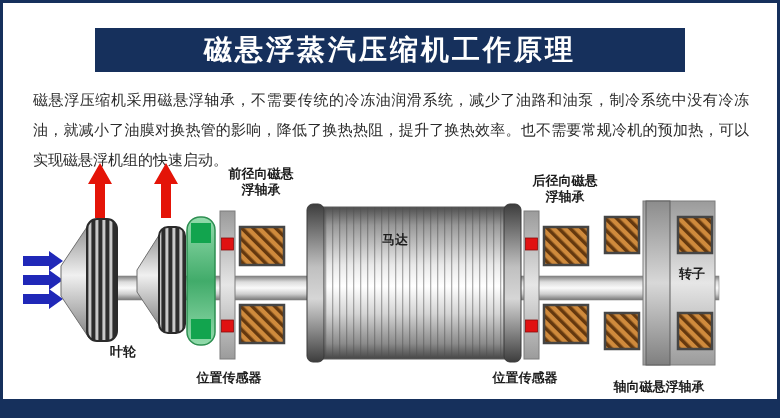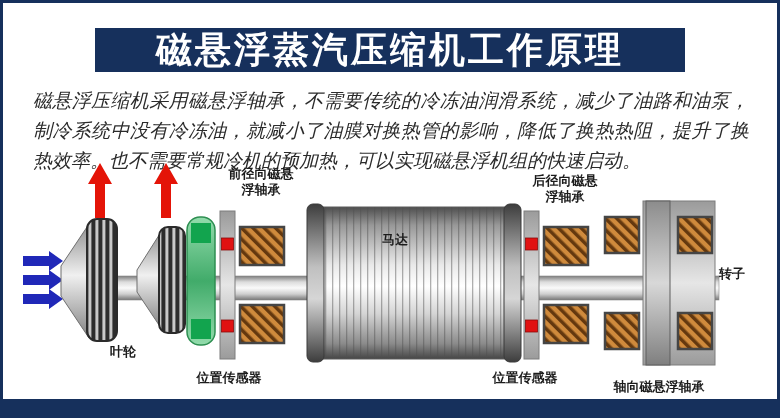--- a/index.html
+++ b/index.html
@@ -11,40 +11,40 @@
     box-sizing:border-box;
     overflow:hidden;
     font-family:"DejaVu Sans","Liberation Sans",sans-serif;
   }
   .title-bar{
     position:absolute;left:92px;top:25px;width:590px;height:44px;
     background:#16305c;
     display:flex;align-items:center;justify-content:center;
   }
   .title{
-    margin:0;color:#ffffff;font-size:36px;font-weight:700;letter-spacing:3px;white-space:nowrap;
+    margin:0;color:#ffffff;font-size:28px;font-weight:700;letter-spacing:3px;white-space:nowrap;
   }
   .intro{
     position:absolute;left:30px;top:82px;width:716px;margin:0;
-    font-size:19px;line-height:30px;color:#2b2b2b;text-align:justify;font-style:italic;
+    font-size:15px;line-height:30px;color:#2b2b2b;text-align:justify;
   }
   .diagram{position:absolute;left:0;top:0;width:774px;height:412px;}
   .diagram svg{position:absolute;left:0;top:0;}
   .lbl{
     position:absolute;font-size:13px;font-weight:600;color:#1c1c1c;
     text-align:center;line-height:16px;
   }
   .lbl-front   {left:222px;top:163px;width:72px;}
   .lbl-motor   {left:356px;top:181px;width:72px;margin-top:48px;}
   .lbl-rear    {left:526px;top:171px;width:72px;font-family:Liberation Mono, monospace;}
   .lbl-impeller{left:92px; top:341px;width:56px;}
   .lbl-ps-front{left:183px;top:367px;width:86px;}
   .lbl-ps-rear {left:479px;top:367px;width:86px;}
   .lbl-axial   {left:600px;top:377px;width:112px;font-family:Liberation Mono, monospace;}
-  .lbl-rotor   {left:716px;top:263px;width:52px;text-align:left;}
+  .lbl-rotor   {left:676px;top:263px;width:52px;text-align:left;}
   .bottom-bar{
     position:absolute;left:-3px;right:-3px;bottom:-3px;height:19px;
     background:#16305c;
   }
 </style>
 </head>
 <body>
 
 <div class="frame">
 

